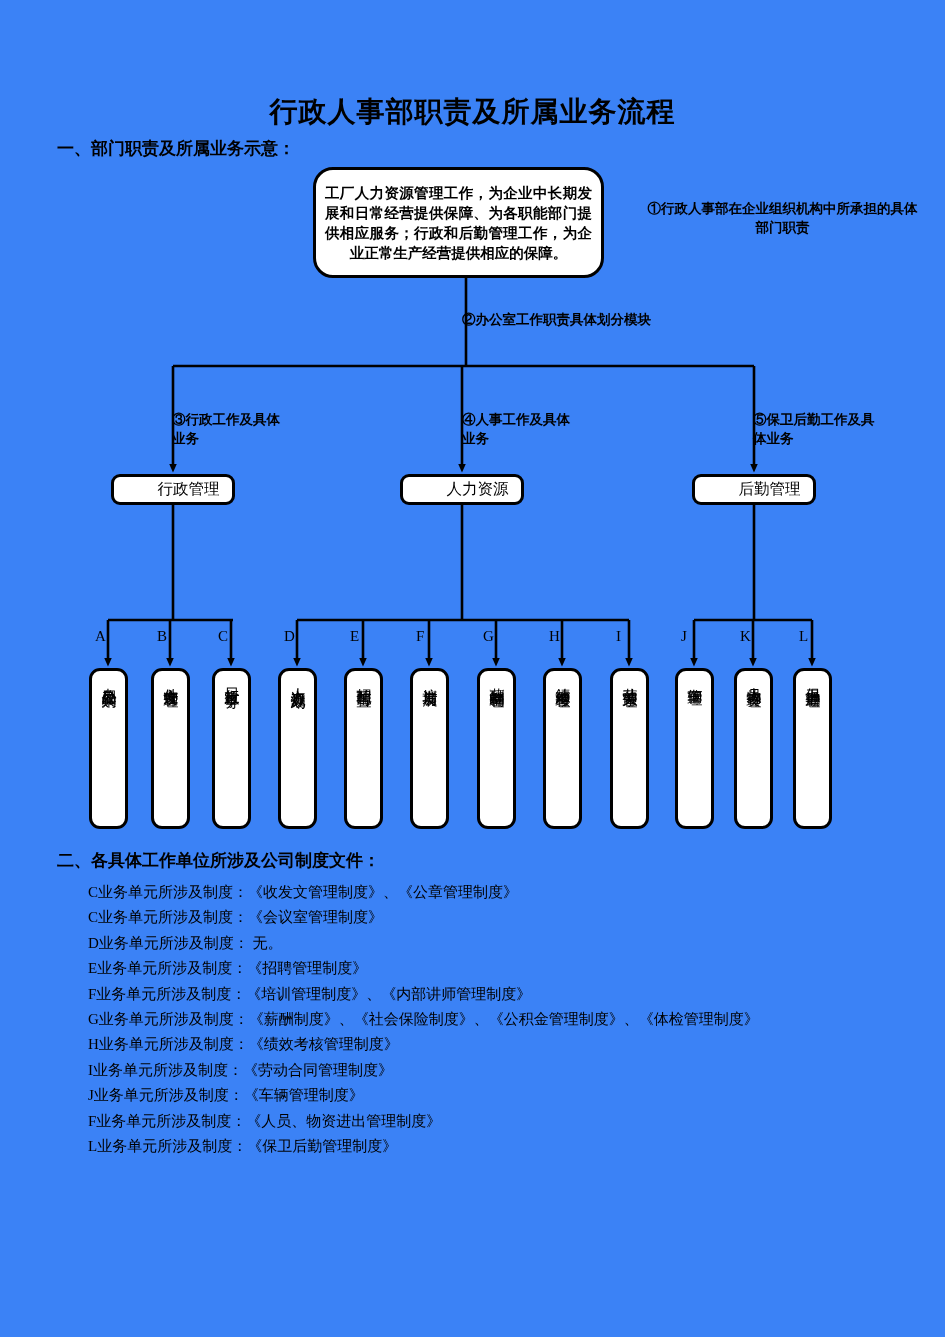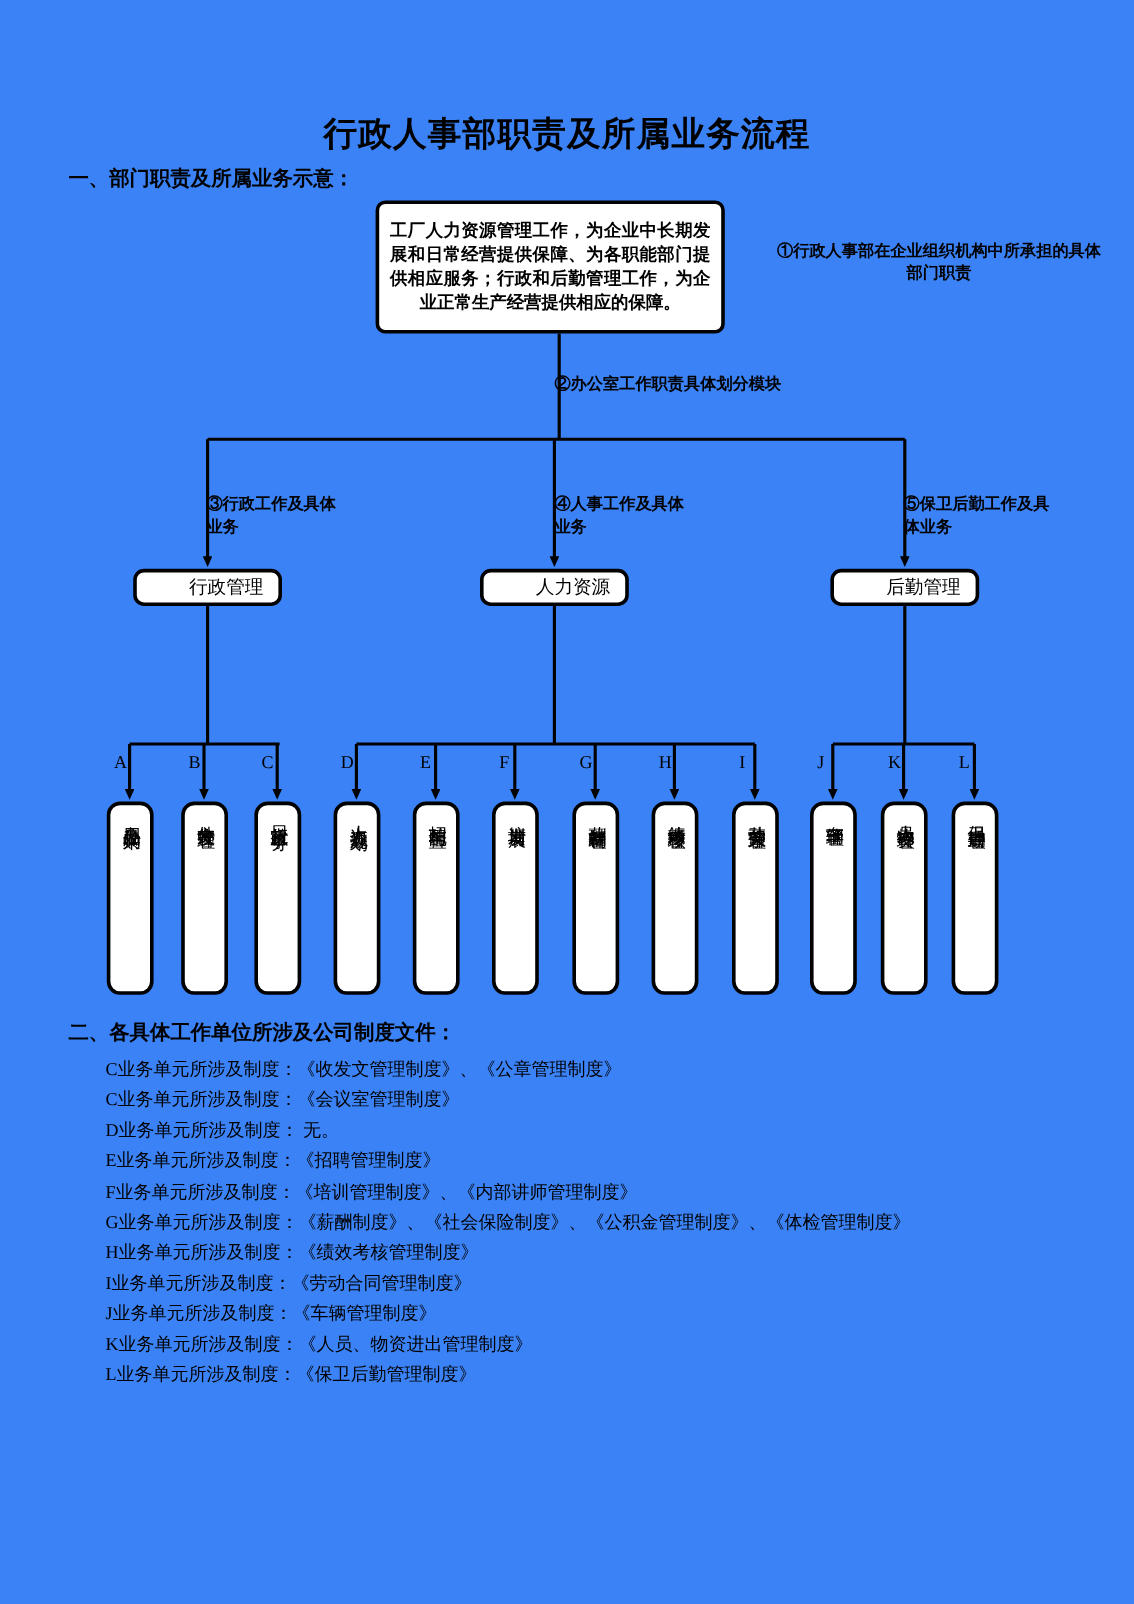--- a/index.html
+++ b/index.html
@@ -60,21 +60,21 @@
   }
 
   
   #top-box {
     position: absolute;
     left: 313px;
     top: 167px;
     width: 291px;
     height: 111px;
     border: 3px solid #000;
-    border-radius: 8px;
+    border-radius: 20px;
     box-sizing: border-box;
     background: #fff;
     display: flex;
     align-items: center;
     justify-content: flex-start;
   }
   #top-box-text {
     font-size: 14.5px;
     line-height: 20px;
     text-align: justify;
@@ -287,17 +287,17 @@
   <div id="policy-list">
     <div class="policy-line">C业务单元所涉及制度：《收发文管理制度》、《公章管理制度》</div>
     <div class="policy-line">C业务单元所涉及制度：《会议室管理制度》</div>
     <div class="policy-line">D业务单元所涉及制度： 无。</div>
     <div class="policy-line">E业务单元所涉及制度：《招聘管理制度》</div>
     <div class="policy-line">F业务单元所涉及制度：《培训管理制度》、《内部讲师管理制度》</div>
     <div class="policy-line">G业务单元所涉及制度：《薪酬制度》、《社会保险制度》、《公积金管理制度》、《体检管理制度》</div>
     <div class="policy-line">H业务单元所涉及制度：《绩效考核管理制度》</div>
     <div class="policy-line">I业务单元所涉及制度：《劳动合同管理制度》</div>
     <div class="policy-line">J业务单元所涉及制度：《车辆管理制度》</div>
-    <div class="policy-line">K业务单元所涉及制度：《人员、物资进出管理制度》</div>
+    <div class="policy-line">F业务单元所涉及制度：《人员、物资进出管理制度》</div>
     <div class="policy-line">L业务单元所涉及制度：《保卫后勤管理制度》</div>
   </div>
 
 </div>
 
 </body></html>

